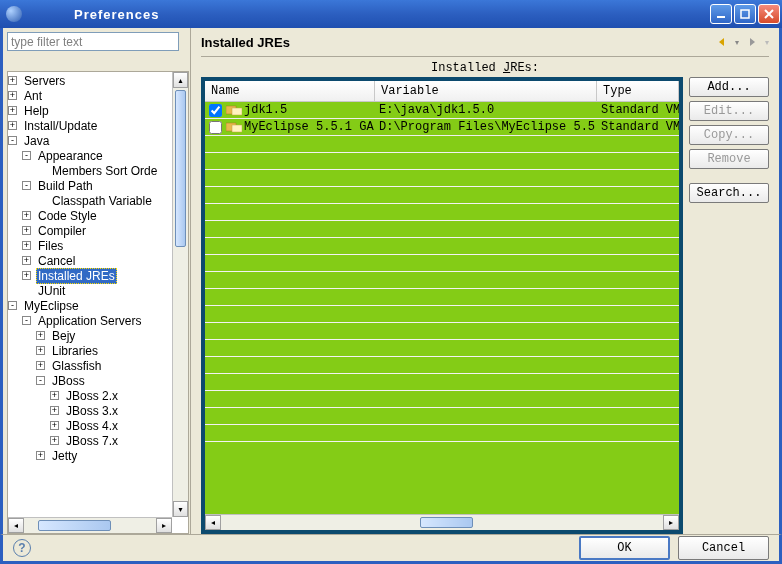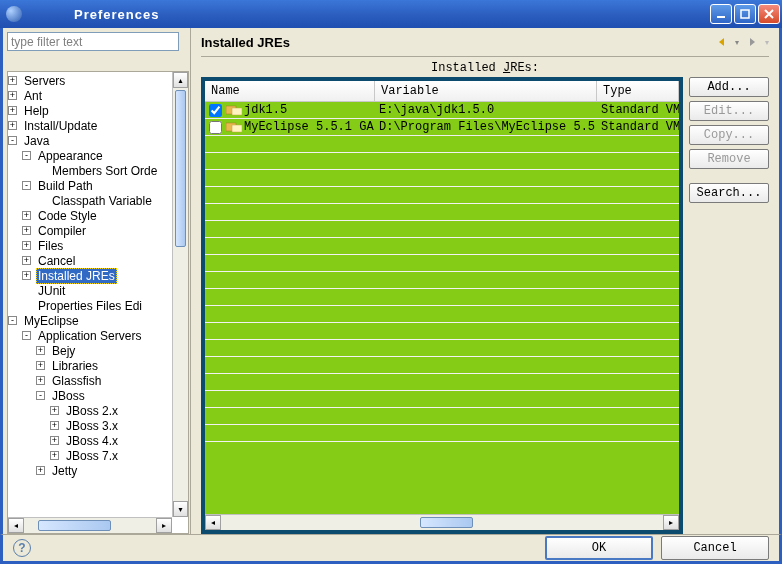--- a/index.html
+++ b/index.html
@@ -177,21 +177,21 @@
   padding: 0 10px;
 }
 .help-icon {
   width: 18px; height: 18px;
   border: 1px solid #5a7fad;
   border-radius: 50%;
   display: flex; align-items: center; justify-content: center;
   color: #5a7fad; font-weight: bold;
 }
 .footer-btns { display: flex; gap: 8px; }
-.footer-btns .btn { width: 108px; padding: 3px 8px; }
+.footer-btns .btn { width: 91px; padding: 3px 8px; }
 .footer-btns .btn.ok { border: 2px solid #4a79c4; }
 
 .jre-svg-folder { fill: #e8b84d; stroke: #a07820; }
 .table-scroll-h {
   height: 16px; background: #f0f0f0; border-top: 1px solid #c0c0c0; display: flex;
 }
 </style>
 </head>
 <body>
 
@@ -316,27 +316,20 @@
               <span class="toggle">+</span>
             </span>
             <span class="label">Installed JREs</span>
           </div>
           <div class="tree-item">
             <span style="display:inline-block;width:14px"></span>
             <span style="display:inline-block;width:14px;text-align:center">
               <span class="toggle none"></span>
             </span>
             <span class="label">JUnit</span>
-          </div>
-          <div class="tree-item">
-            <span style="display:inline-block;width:14px"></span>
-            <span style="display:inline-block;width:14px;text-align:center">
-              <span class="toggle none"></span>
-            </span>
-            <span class="label">Properties Files Edi</span>
           </div>
           <div class="tree-item">
             <span style="display:inline-block;width:14px;text-align:center">
               <span class="toggle">-</span>
             </span>
             <span class="label">MyEclipse</span>
           </div>
           <div class="tree-item">
             <span style="display:inline-block;width:14px"></span>
             <span style="display:inline-block;width:14px;text-align:center">

